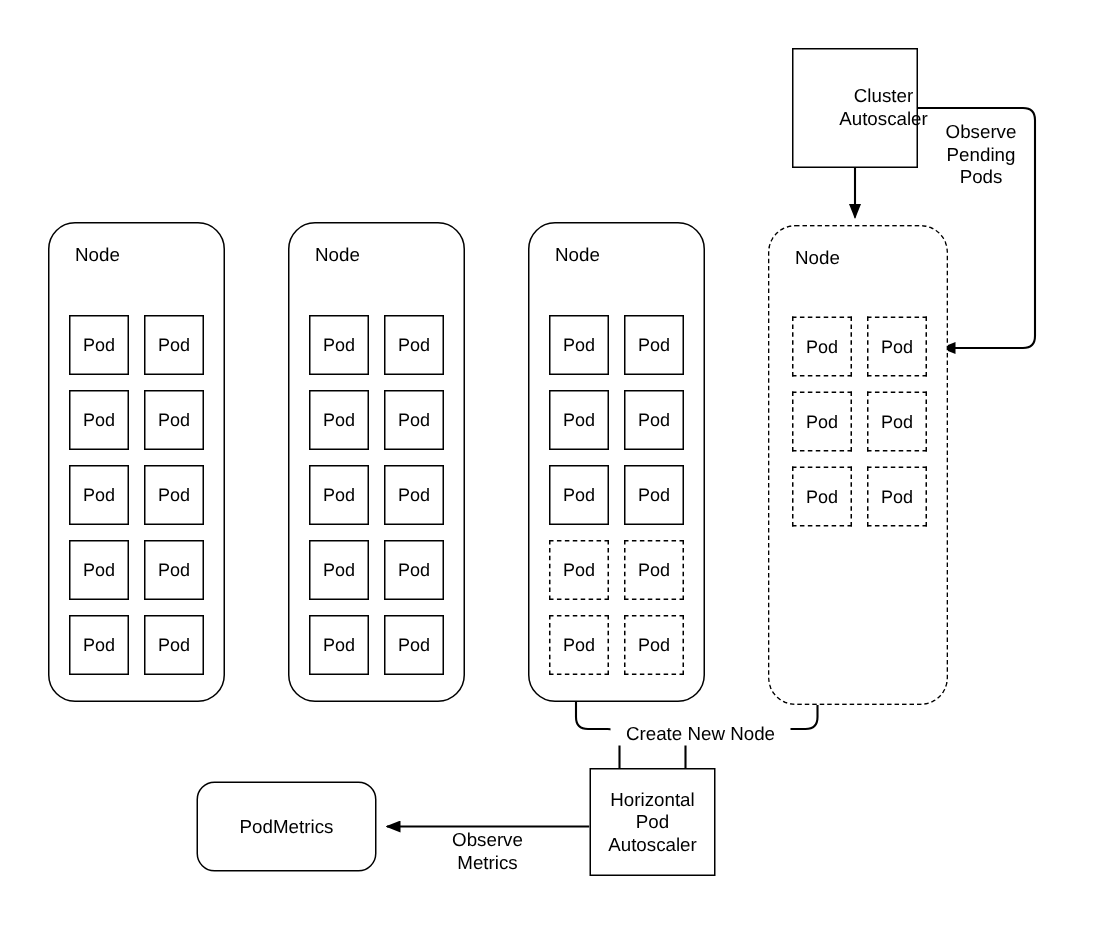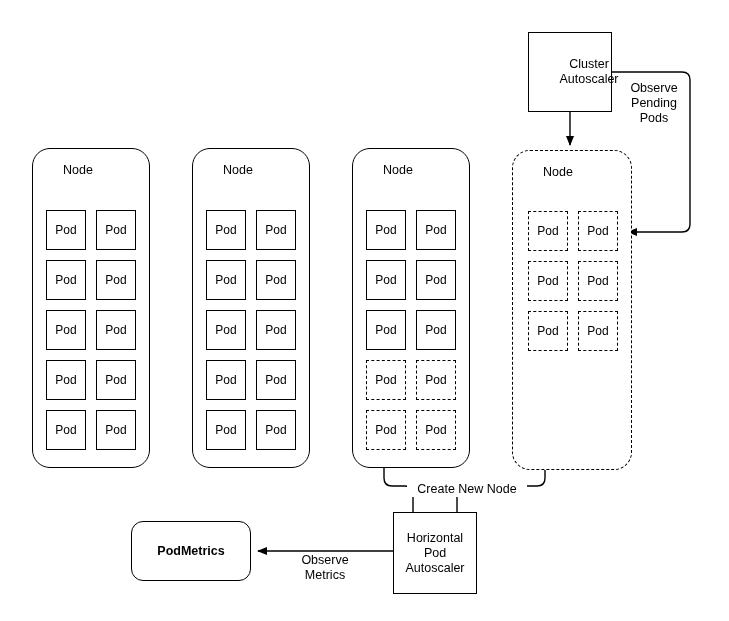--- a/index.html
+++ b/index.html
@@ -35,21 +35,20 @@
     border-style: dashed;
     border-width: 1.4px;
   }
   .node-label {
     position: absolute;
     left: 17px;
     top: 14px;
     font-size: 12.5px;
     line-height: 14px;
     white-space: nowrap;
-    margin-left: 13px;
   }
   .pod {
     position: absolute;
     box-sizing: border-box;
     width: 40px;
     height: 40px;
     border: 1.4px solid #000000;
     background: #ffffff;
     display: flex;
     align-items: center;
@@ -66,21 +65,20 @@
     background: #ffffff;
     display: flex;
     align-items: center;
     justify-content: center;
     text-align: center;
     font-size: 12.5px;
     line-height: 15px;
   }
   .box.rounded {
     border-radius: 12px;
-    font-weight: bold;
   }
   .edge-label {
     position: absolute;
     font-size: 12.5px;
     line-height: 15px;
     text-align: center;
     background: #ffffff;
     white-space: pre-line;
   }
 </style>
@@ -229,21 +227,21 @@
     <div class="pod dashed" style="left:65px; top:160px;">
         <span>Pod</span>
       </div>
   </div>
 
   <div class="box" style="left:528px; top:32px; width:84px; height:80px;padding-left:38px;">
     <span style="white-space:pre-line;">Cluster
 Autoscaler</span>
   </div>
 
-  <div class="box" style="left:393px; top:512px; width:84px; height:82px;">
+  <div class="box" style="left:393px; top:512px; width:84px; height:72px;">
     <span style="white-space:pre-line;">Horizontal
 Pod
 Autoscaler</span>
   </div>
 
   <div class="box rounded" style="left:131px; top:521px; width:120px; height:60px;">
     <span>PodMetrics</span>
   </div>
 
 

